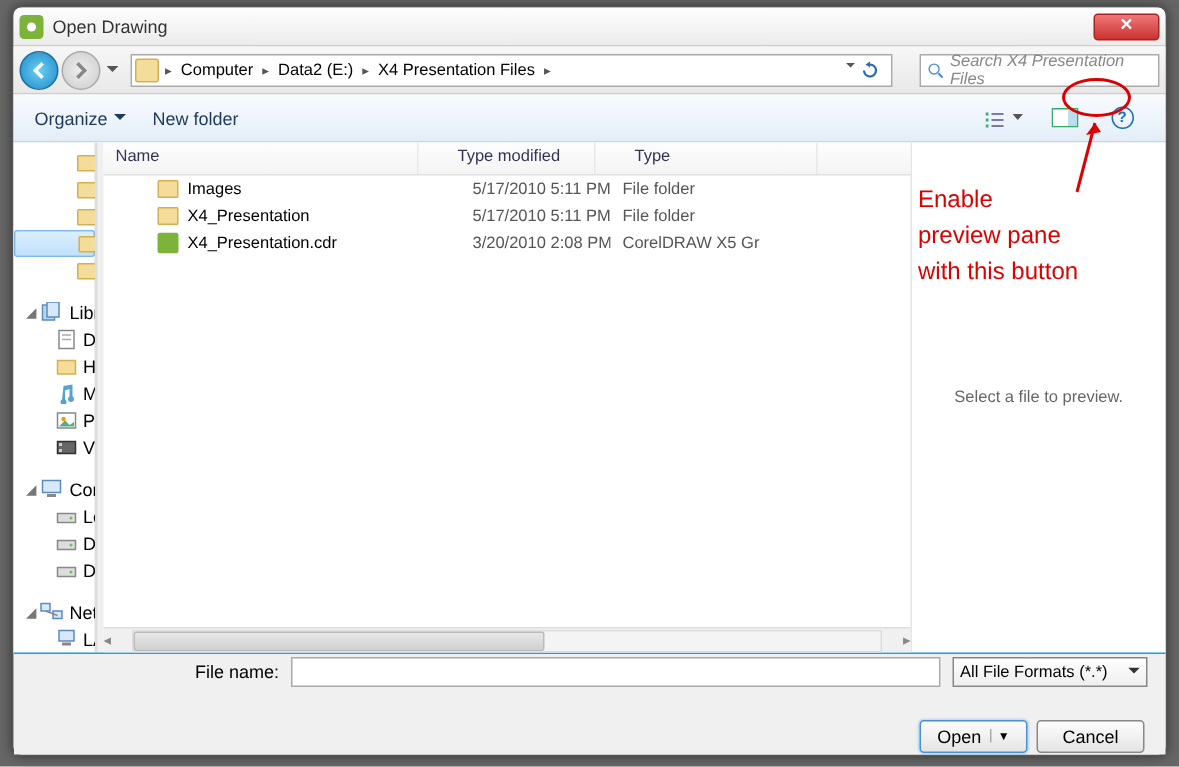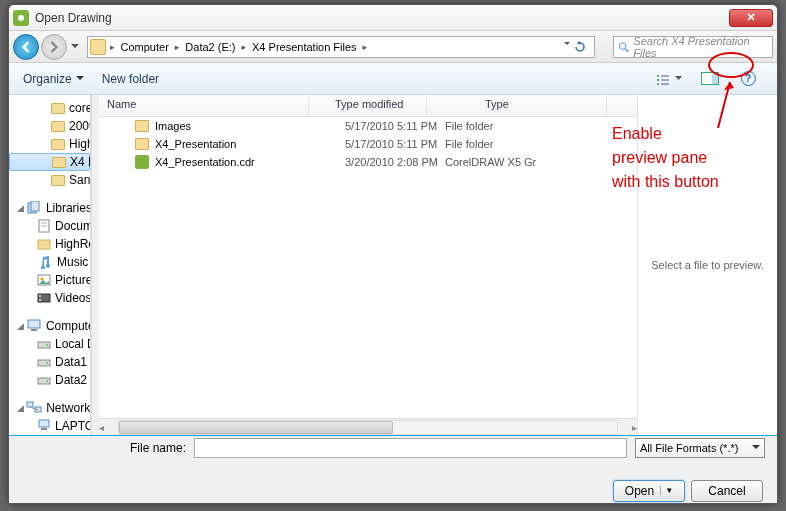--- a/index.html
+++ b/index.html
@@ -37,33 +37,33 @@
 .tree-exp { width: 10px; margin-left: -14px; margin-right: 2px; color: #777; font-size: 9px; }
 .ticon { width: 16px; height: 14px; margin-right: 4px; display: inline-flex; align-items: center; justify-content: center; }
 .fold { background: #f4dd9a; border: 1px solid #d4b050; border-radius: 1px; width: 14px; height: 11px; }
 .tree-gap { height: 10px; }
 .filepane { flex: 1; display: flex; }
 .filelist { flex: 1; display: flex; flex-direction: column; font-size: 12px; position: relative; }
 .fl-header { height: 22px; display: flex; border-bottom: 1px solid #e0e0e0; background: linear-gradient(#fdfdfd,#f4f4f4); color: #335; gap: 18px; }
 .fl-col { padding: 3px 8px; border-right: 1px solid #e8e8e8; font-size: 11px; cursor: pointer; }
 .fl-col.name { width: 210px; }
 .fl-col.date { width: 100px; }
-.fl-col.type { width: 130px; margin-left: 32px; }
+.fl-col.type { width: 130px; }
 .fl-rows { flex: 1; overflow: auto; }
 .fl-row { display: flex; height: 18px; align-items: center; cursor: pointer; }
 .fl-cell { padding: 0 8px; font-size: 11px; overflow: hidden; white-space: nowrap; display: flex; align-items: center; }
 .fl-cell.name { width: 210px; margin-left: 28px; }
 .fl-cell.date { width: 100px; color: #555; }
 .fl-cell.type { width: 200px; color: #555; }
 .ficon { width: 14px; height: 12px; margin-right: 6px; }
 .cdr-icon { width: 14px; height: 14px; background: #7db33a; border-radius: 2px; margin-right: 6px; position: relative; }
 .hscroll { height: 17px; background: #f0f0f0; border-top: 1px solid #ddd; display: flex; align-items: center; justify-content: center; color: #888; font-size: 10px; }
 .hscroll-track { flex: 1; height: 15px; background: #f4f4f4; border: 1px solid #ddd; margin: 0 14px; position: relative; }
 .hscroll-thumb { position: absolute; left: 0; width: 55%; height: 100%; background: linear-gradient(#e8e8e8,#d0d0d0); border: 1px solid #bbb; border-radius: 2px; }
-.preview { width: 140px; border-left: 1px solid #e4e4e4; display: flex; align-items: center; justify-content: center; font-size: 11px; color: #666; text-align: center; padding: 2px; }
+.preview { width: 170px; border-left: 1px solid #e4e4e4; display: flex; align-items: center; justify-content: center; font-size: 11px; color: #666; text-align: center; padding: 2px; }
 .footer { height: 68px; background: #f0f0f0; border-top: 1px solid #0ea5e9; display: flex; flex-direction: column; justify-content: center; gap: 22px; padding: 6px 12px; }
 .fn-row { display: flex; align-items: center; gap: 8px; }
 .fn-label { width: 165px; text-align: right; font-size: 12px; }
 .fn-input { flex: 1; height: 20px; border: 1px solid #aaa; background: #fff; padding: 0 4px; font-size: 12px; }
 .fn-filter { width: 130px; height: 20px; border: 1px solid #888; background: linear-gradient(#fff,#eee); font-size: 11px; padding: 0 4px; display: flex; align-items: center; justify-content: space-between; cursor: pointer; }
 .btn-row { display: flex; justify-content: flex-end; gap: 6px; padding-right: 2px; }
 .wbtn { width: 72px; height: 22px; font-size: 12px; border: 1px solid #888; background: linear-gradient(#fdfdfd,#e4e4e4); border-radius: 3px; cursor: pointer; display: flex; align-items: center; justify-content: center; }
 .wbtn.primary { border: 1px solid #4a90d9; box-shadow: 0 0 2px #7cb8e8; }
 .annot-ellipse { position: absolute; left: 708px; top: 52px; width: 46px; height: 26px; border: 2px solid #d00; border-radius: 50%; pointer-events: none; }
 .annot-text { position: absolute; left: 612px; top: 122px; color: #d00; font-size: 16px; line-height: 24px; pointer-events: none; font-family: Arial, sans-serif; }

